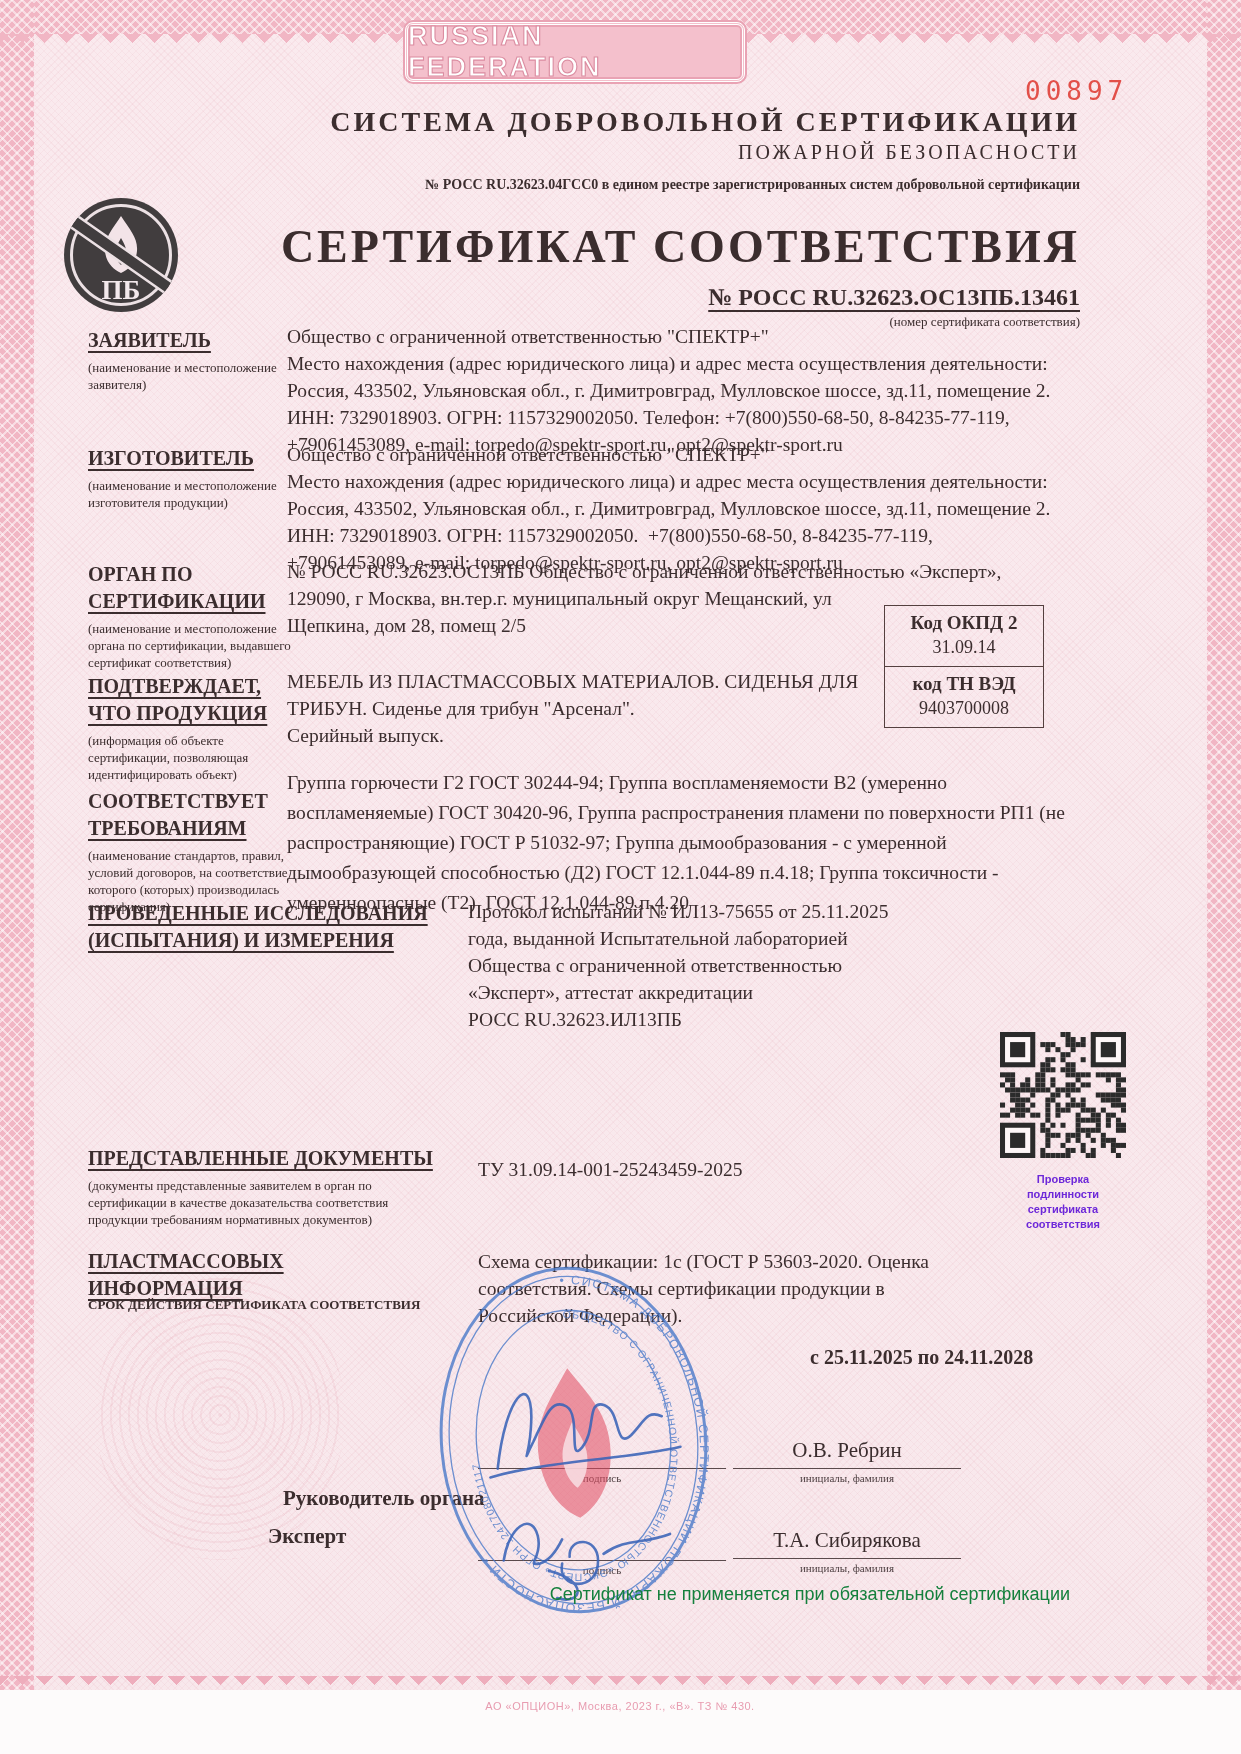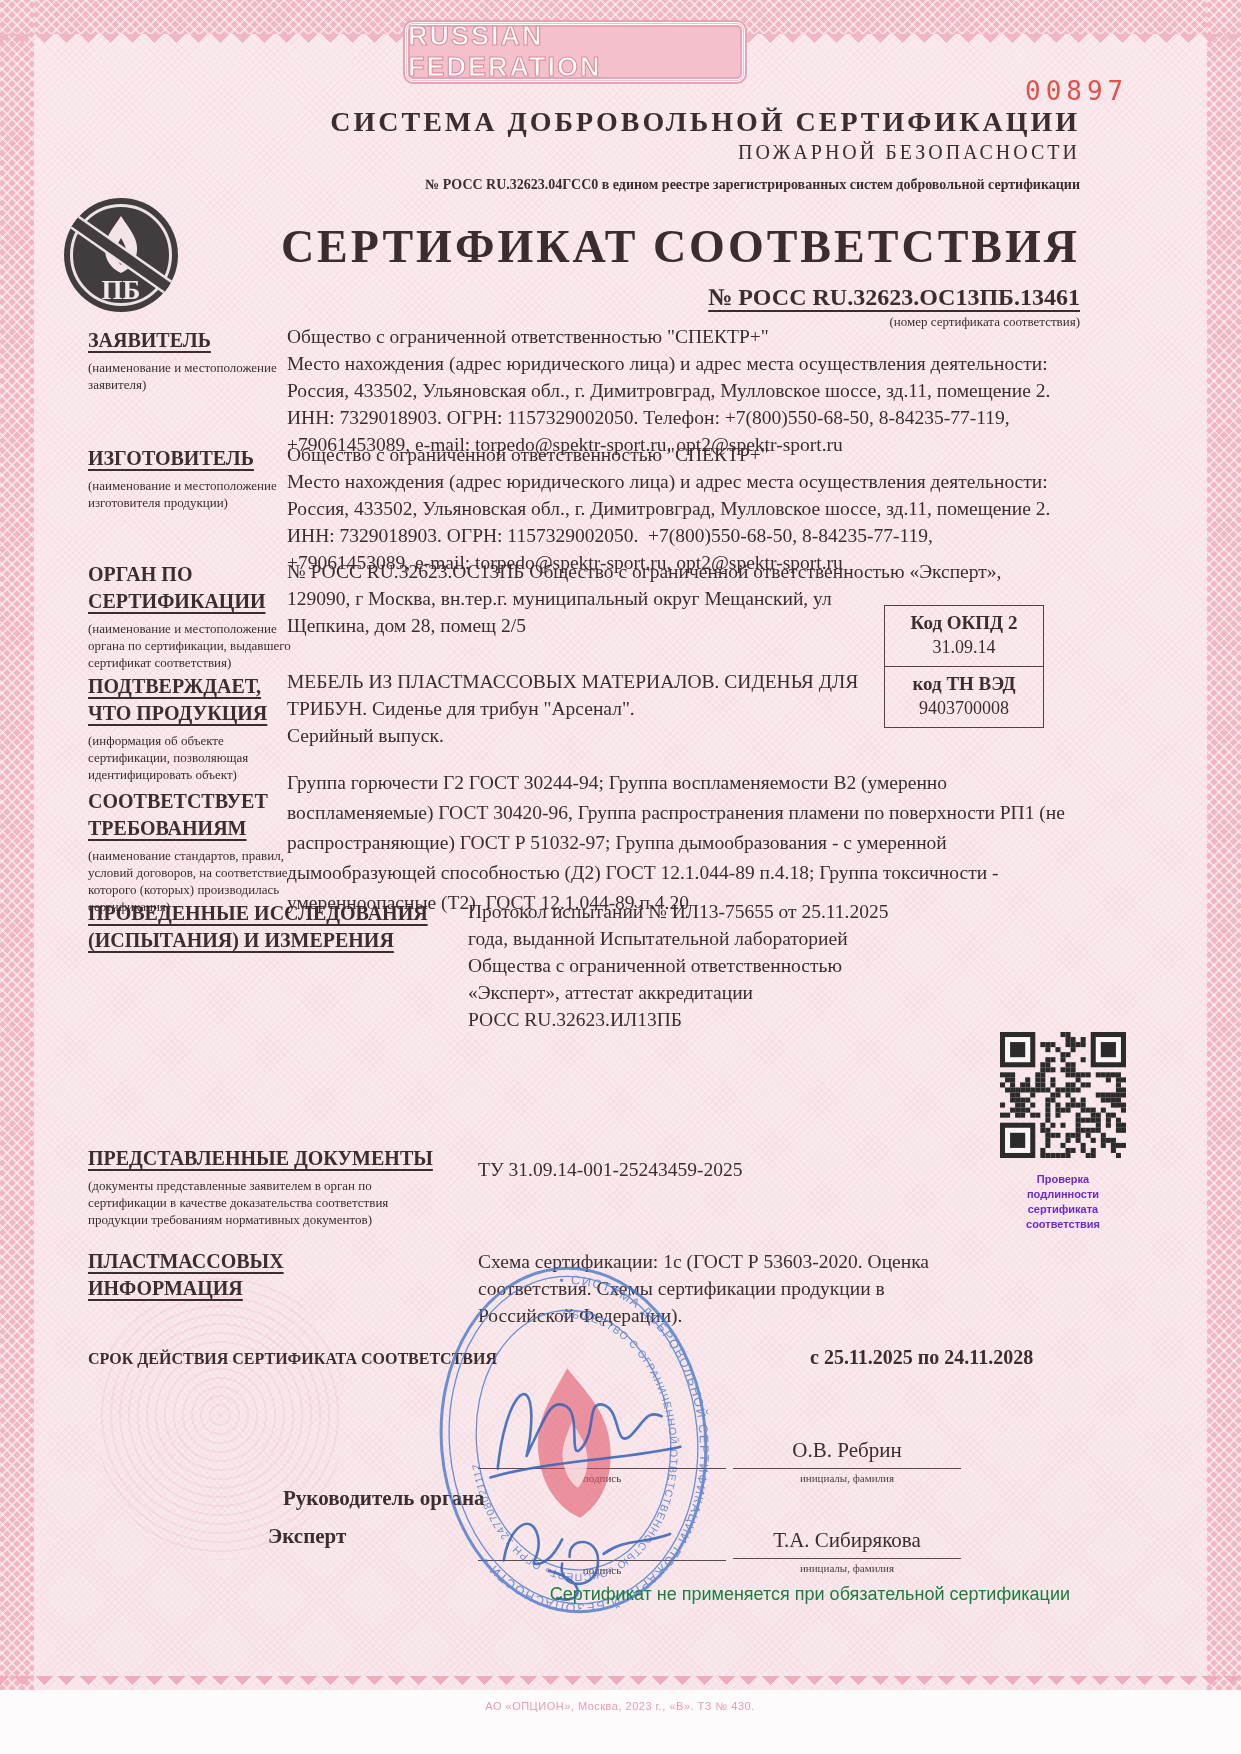--- a/index.html
+++ b/index.html
@@ -49,21 +49,21 @@
   .content.lh30{line-height:30px;}
   .codebox{position:absolute;left:884px;top:605px;width:158px;border:1.5px solid #54403f;text-align:center;}
   .codebox .cell{padding:6px 2px 8px;}
   .codebox .cell + .cell{border-top:1.5px solid #54403f;}
   .codebox .cl{font-weight:bold;font-size:19px;}
   .codebox .cv{font-size:18px;margin-top:3px;}
   .qr{position:absolute;left:1000px;top:1032px;}
   .qr-cap{position:absolute;left:983px;top:1172px;width:160px;text-align:center;white-space:pre-line;
       font-family:"Liberation Sans","DejaVu Sans",sans-serif;font-weight:bold;font-size:11px;
       line-height:1.35;color:#6d28d9;}
-  .validity-lbl{position:absolute;left:88px;top:1350px;font-weight:bold;font-size:16px;}
+  .validity-lbl{position:absolute;left:88px;top:1297px;font-weight:bold;font-size:13px;}
   .validity-val{position:absolute;left:810px;top:1346px;font-weight:bold;font-size:20px;}
   .sig-role{position:absolute;font-weight:bold;font-size:21px;margin-top:42px;}
   .sig-line{position:absolute;border-bottom:1.5px solid #5a4a4c;height:0;}
   .sig-cap{position:absolute;text-align:center;font-size:11px;color:#4c3e40;}
   .sig-name{position:absolute;text-align:center;font-size:21px;}
   .stamp{position:absolute;left:418px;top:1250px;transform:rotate(-5deg);}
   .footer-note{position:absolute;left:170px;top:1584px;width:900px;text-align:right;
       font-family:"Liberation Sans","DejaVu Sans",sans-serif;font-size:18px;color:#15803d;}
   .print-info{position:absolute;left:170px;top:1700px;width:900px;text-align:center;
       font-family:"Liberation Sans","DejaVu Sans",sans-serif;font-size:11px;color:#e89cb0;letter-spacing:.5px;}

